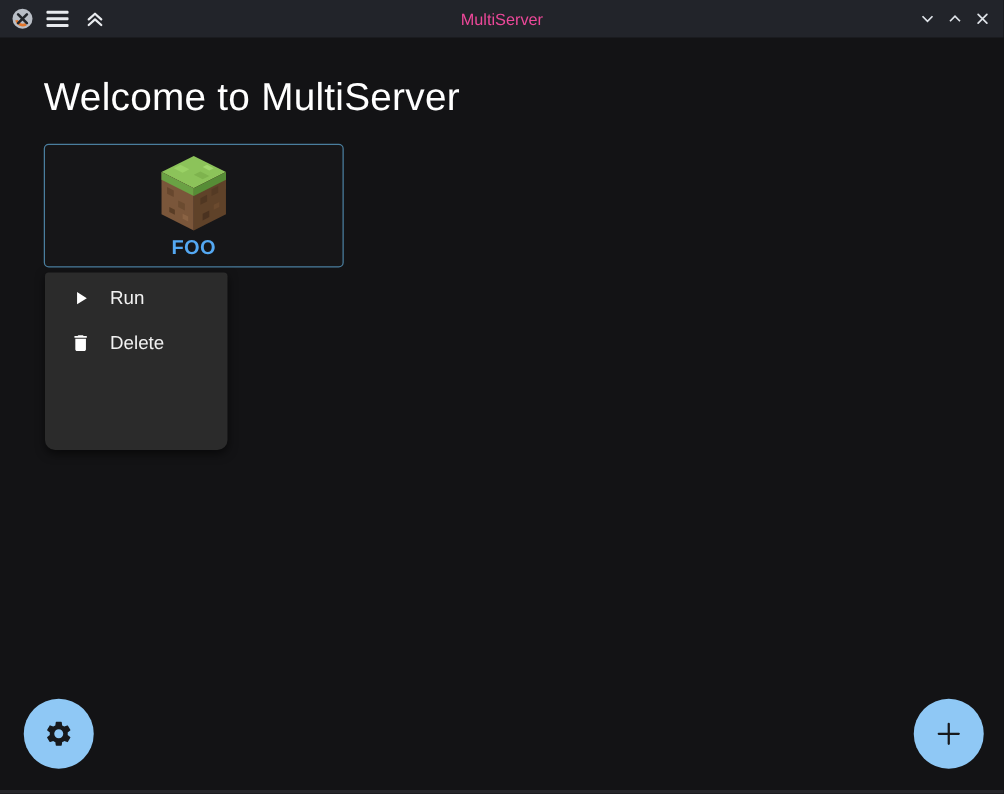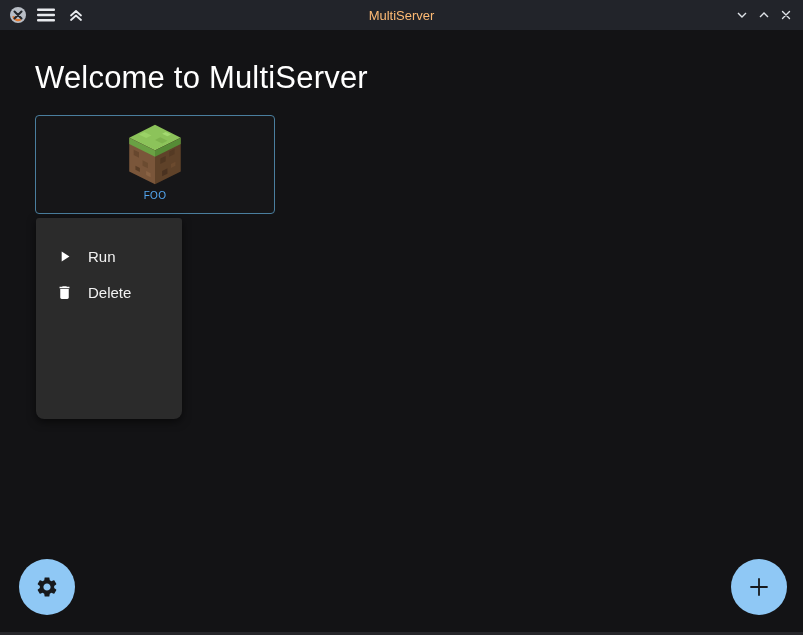--- a/index.html
+++ b/index.html
@@ -26,45 +26,45 @@
     display:flex;align-items:center;
   }
   .tb-left{display:flex;align-items:center;gap:8px;padding-left:9px;}
   .tb-btn{
     width:22px;height:22px;display:flex;align-items:center;justify-content:center;
     background:transparent;border:none;cursor:pointer;
   }
   .tb-title{
     position:absolute;left:0;right:0;top:0;height:30px;
     display:flex;align-items:center;justify-content:center;
-    font-size:13px;color:#fdba74;pointer-events:none;
+    font-size:13px;color:#ec4899;pointer-events:none;
   }
   .tb-right{position:absolute;right:6px;top:0;height:30px;display:flex;align-items:center;}
   .heading{
     position:absolute;left:35px;top:60px;
     font-size:31px;font-weight:400;color:#ffffff;letter-spacing:0.2px;
   }
   .server-card{
     position:absolute;left:35px;top:115px;width:240px;height:99px;
     background:#161618;
     border:1px solid var(--card-border);
     border-radius:4px;
     display:flex;flex-direction:column;align-items:center;
     padding-top:7px;cursor:pointer;
   }
   .server-name{
-    margin-top:3px;font-size:10px;font-weight:400;color:var(--server-name);
+    margin-top:3px;font-size:16px;font-weight:700;color:var(--server-name);
     letter-spacing:0.3px;
   }
   .context-menu{
-    position:absolute;left:36px;top:218px;width:146px;height:201px;
+    position:absolute;left:36px;top:218px;width:146px;height:142px;
     background:var(--menu-bg);
     border-radius:3px 3px 8px 8px;
     box-shadow:0 3px 8px rgba(0,0,0,0.55);
-    padding-top:20px;
+    padding-top:2px;
   }
   .menu-item{
     height:36px;display:flex;align-items:center;gap:15px;
     padding-left:20px;cursor:pointer;
   }
   .menu-item .mi-icon{width:17px;height:17px;display:flex;align-items:center;justify-content:center;}
   .menu-item .mi-label{font-size:15px;color:#f2f2f2;white-space:nowrap;}
   .fab{
     position:absolute;width:56px;height:56px;border-radius:50%;
     background:var(--fab-bg);border:none;cursor:pointer;

